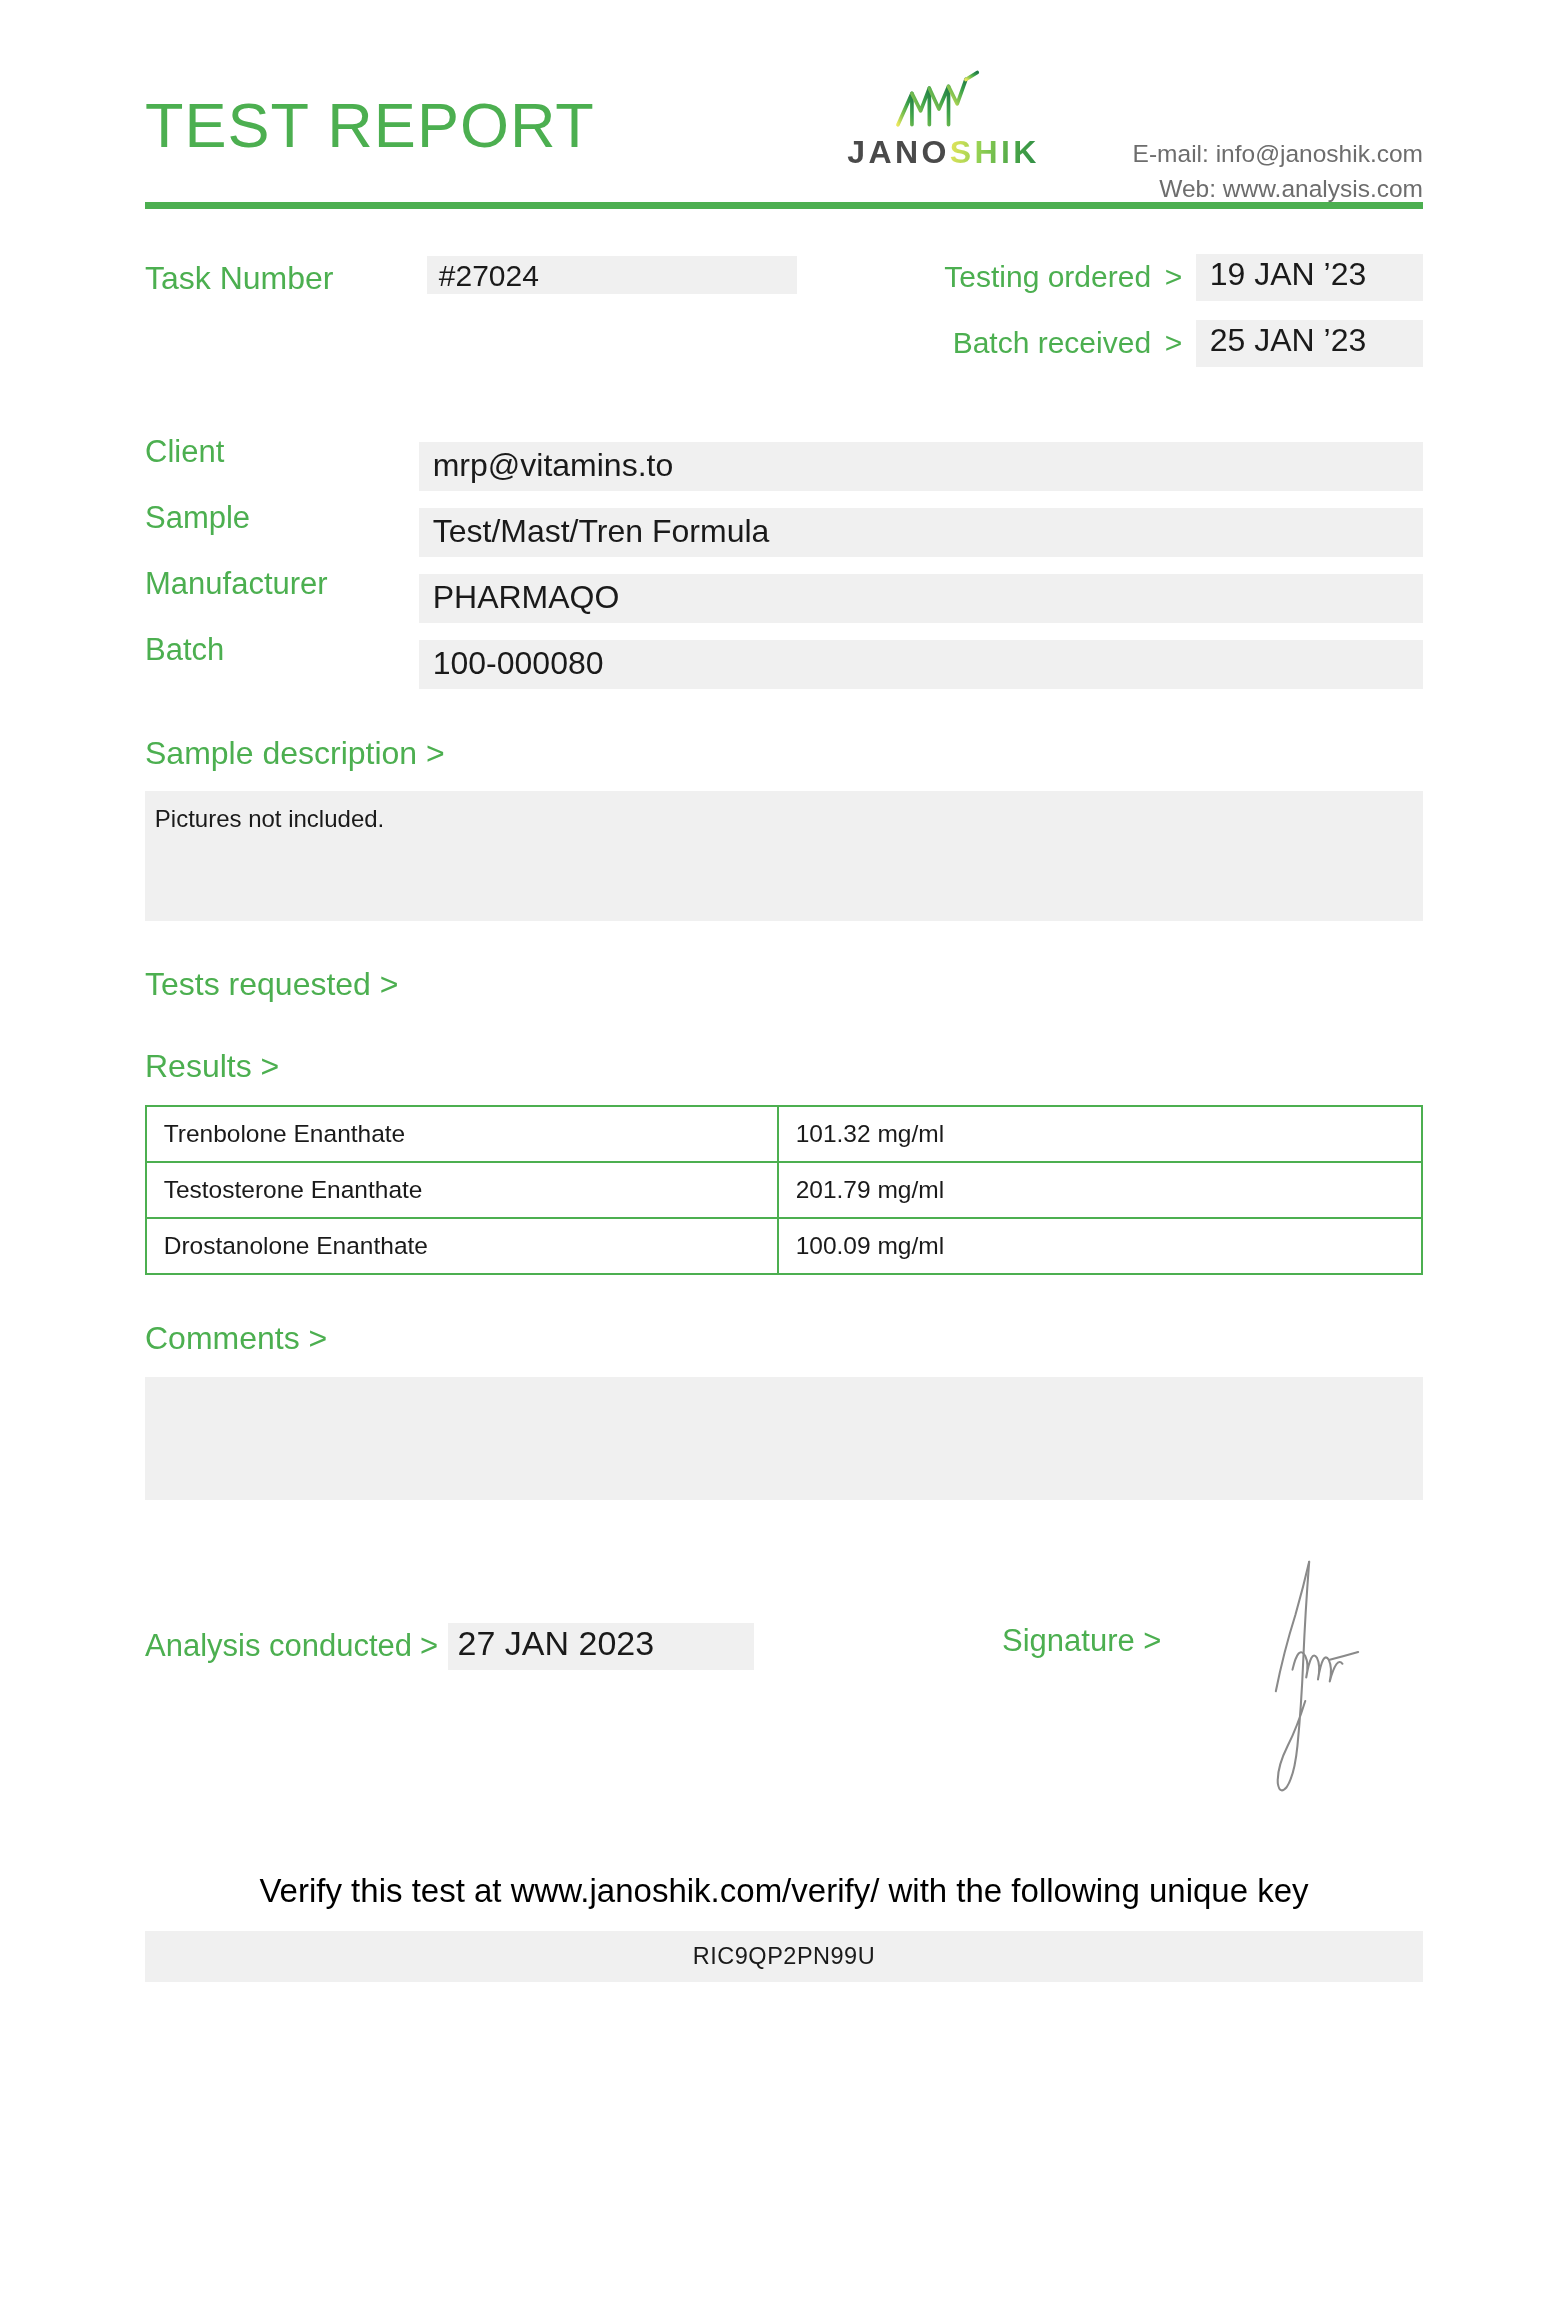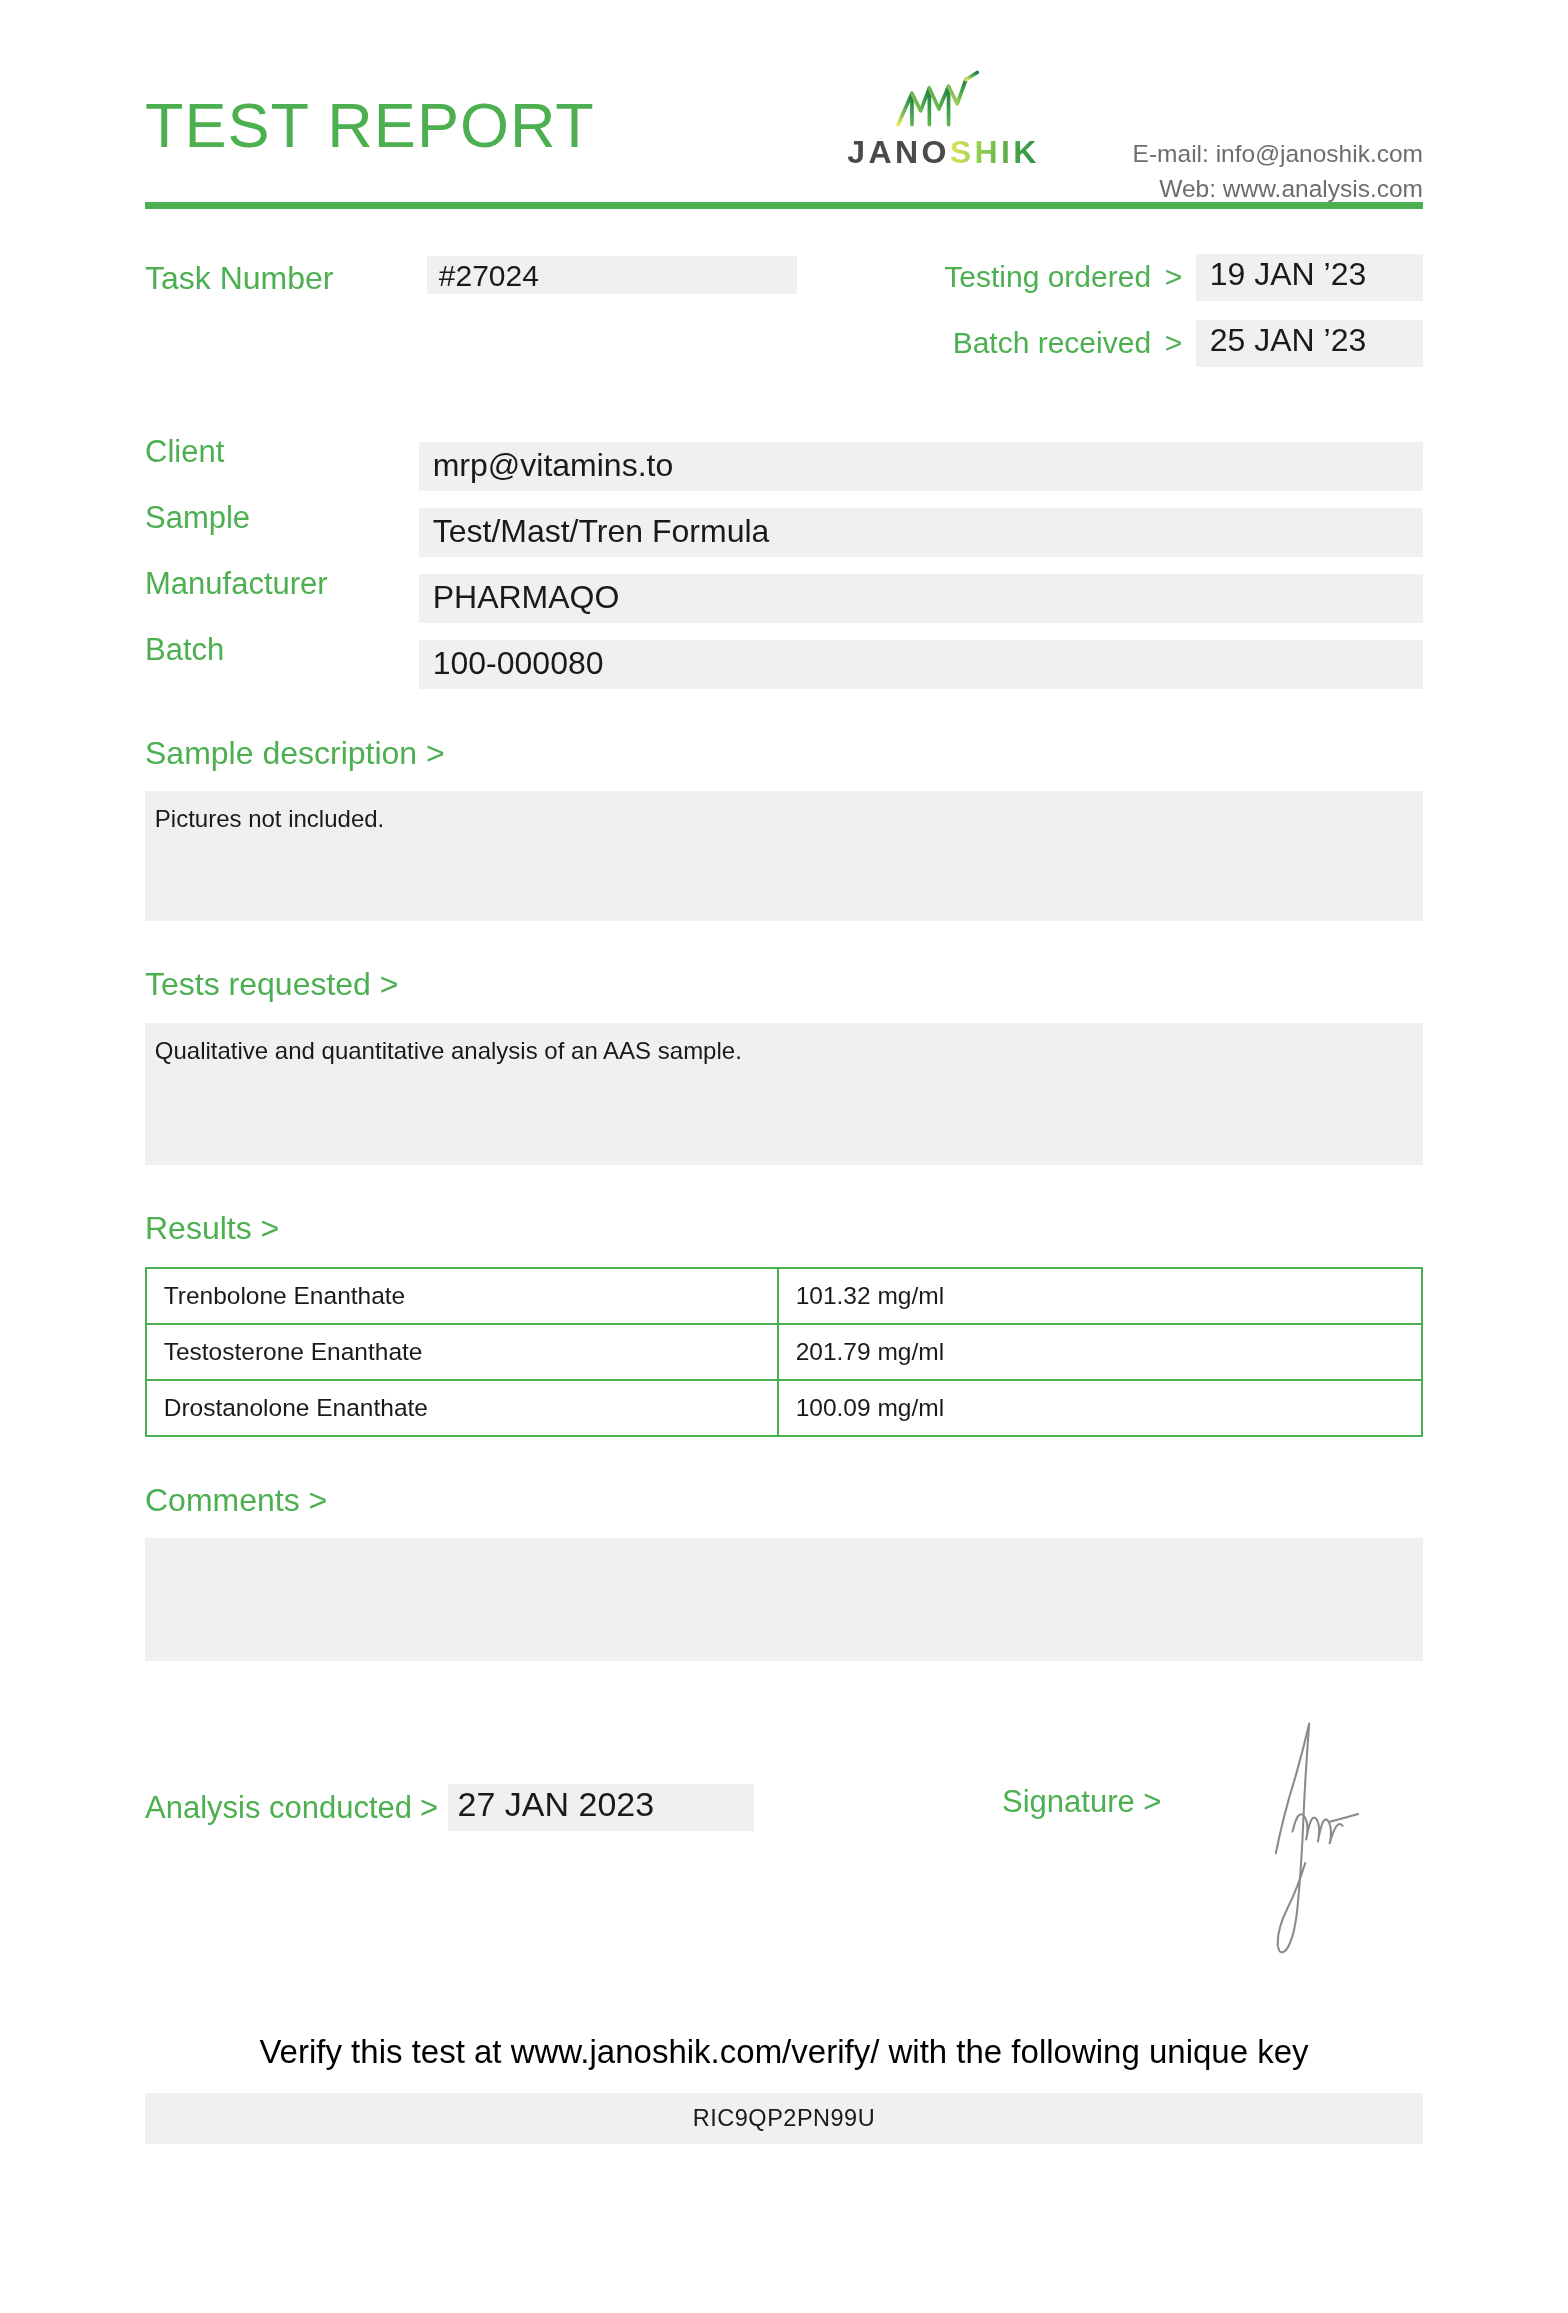--- a/index.html
+++ b/index.html
@@ -331,21 +331,20 @@
     </div>
   </div>
 
   <div class="section">
     <div class="section-title">Sample description &gt;</div>
     <div class="section-box">Pictures not included.</div>
   </div>
 
   <div class="section">
     <div class="section-title">Tests requested &gt;</div>
-    <div class="section-box tall">Qualitative and quantitative analysis of an AAS sample.</div>
   </div>
 
   <div class="section">
     <div class="section-title">Results &gt;</div>
     <table class="results-table">
       <tbody>
         <tr>
           <td class="name">Trenbolone Enanthate</td>
           <td>101.32 mg/ml</td>
         </tr>

